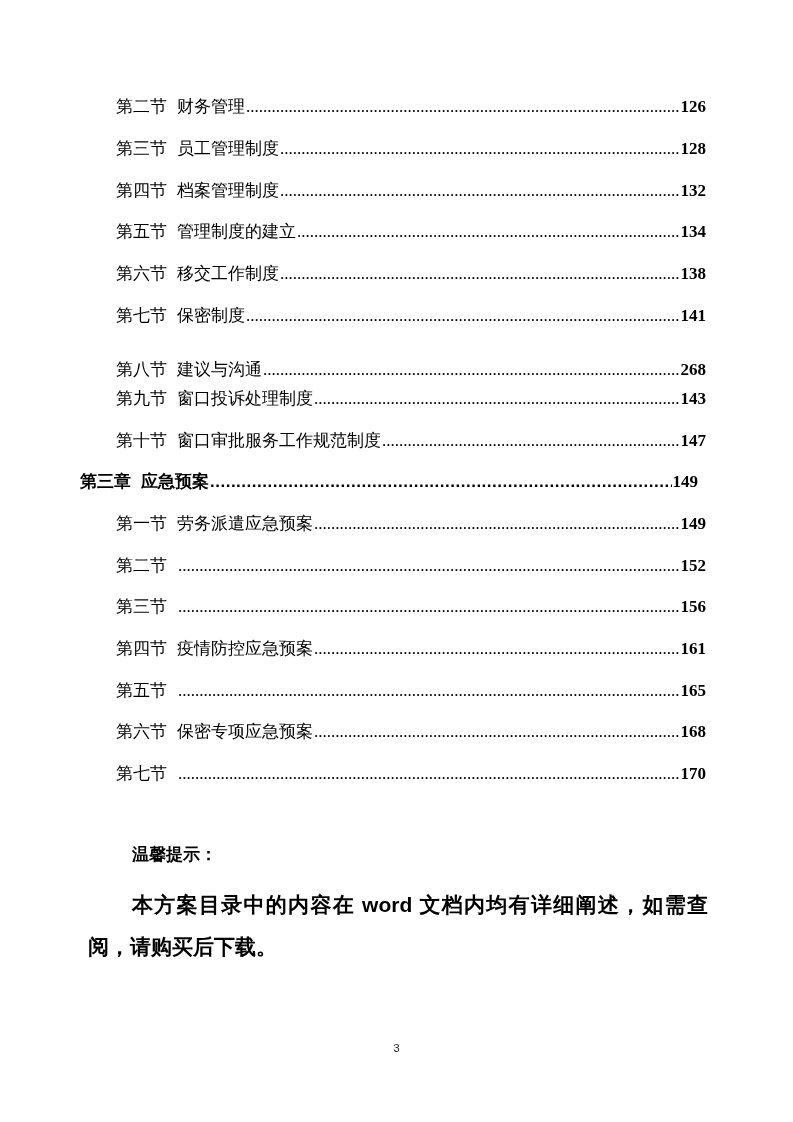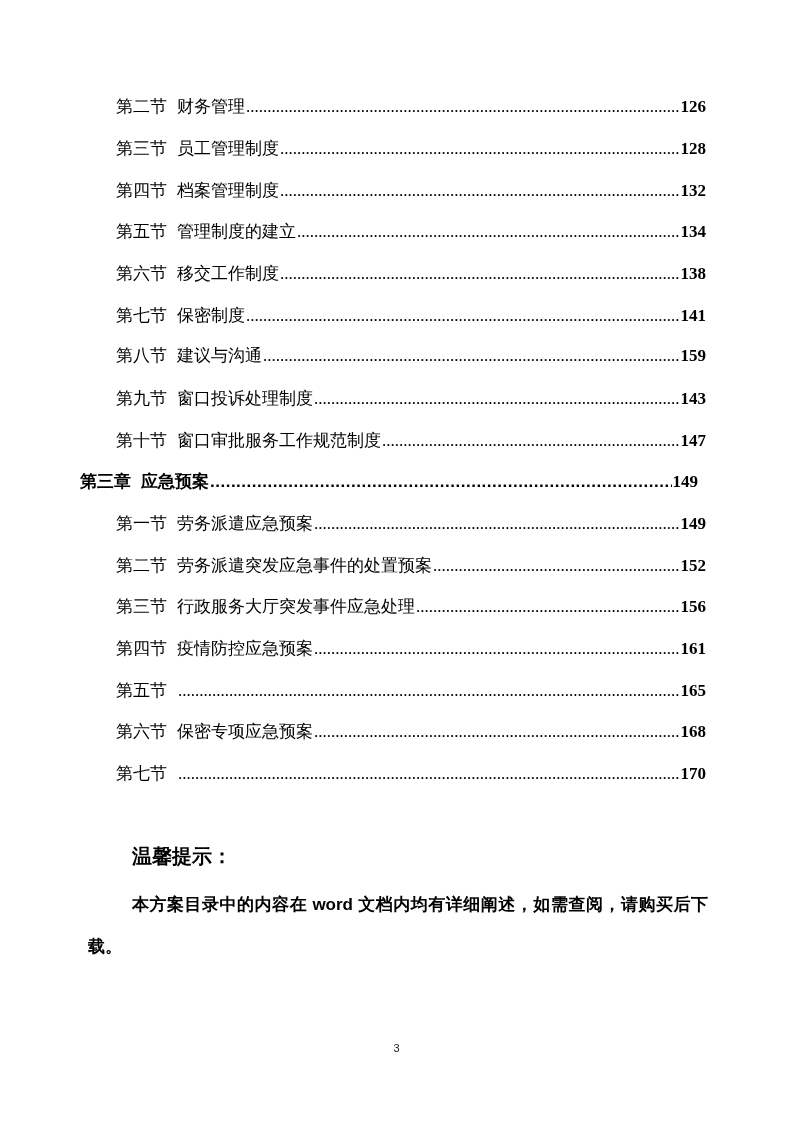--- a/index.html
+++ b/index.html
@@ -11,23 +11,23 @@
   .toc-row.section { left: 116px; width: 590px; }
   .toc-row.chapter { left: 80px; width: 618px; font-weight: bold;
                      font-family: "Liberation Sans", "DejaVu Sans", sans-serif; }
   .toc-num { margin-right: 10px; }
   .toc-title { }
   .toc-leader { flex: 1; overflow: hidden; margin: 0 1px; }
   .toc-leader::before { content: "................................................................................................................................................................................"; letter-spacing: 0px; }
   .toc-row.chapter .toc-leader::before { letter-spacing: 0.5px; }
   .toc-page { font-family: "Liberation Serif", serif; font-weight: bold; }
   .toc-row.chapter .toc-page { font-family: "Liberation Serif", serif; font-weight: bold; }
-  .note-title { position: absolute; left: 132px; top: 843px; font-size: 20px;
+  .note-title { position: absolute; left: 132px; top: 843px; font-size: 17px;
                 font-weight: bold; font-family: "Liberation Sans", "DejaVu Sans", sans-serif; }
-  .note-body { position: absolute; left: 88px; top: 884px; width: 620px; font-size: 17px;
+  .note-body { position: absolute; left: 88px; top: 884px; width: 620px; font-size: 21px;
                font-weight: bold; line-height: 42px; text-indent: 44px;
                font-family: "Liberation Sans", "DejaVu Sans", sans-serif; text-align: justify; }
   .page-number { position: absolute; left: 0; width: 793px; top: 1042px; text-align: center;
                  font-size: 11px; font-family: "Liberation Sans", sans-serif; color: #222; }
 </style>
 </head>
 <body>
 
 <div class="toc">
   <div class="toc-row section" style="top:95px">
@@ -59,25 +59,25 @@
     <span class="toc-title">移交工作制度</span>
     <span class="toc-leader"></span>
     <span class="toc-page">138</span>
   </div>
   <div class="toc-row section" style="top:304px">
     <span class="toc-num">第七节</span>
     <span class="toc-title">保密制度</span>
     <span class="toc-leader"></span>
     <span class="toc-page">141</span>
   </div>
-  <div class="toc-row section" style="top:344px">
+  <div class="toc-row section" style="top:358px">
     <span class="toc-num">第八节</span>
     <span class="toc-title">建议与沟通</span>
     <span class="toc-leader"></span>
-    <span class="toc-page">159</span>
+    <span class="toc-page">268</span>
   </div>
   <div class="toc-row section" style="top:387px">
     <span class="toc-num">第九节</span>
     <span class="toc-title">窗口投诉处理制度</span>
     <span class="toc-leader"></span>
     <span class="toc-page">143</span>
   </div>
   <div class="toc-row section" style="top:429px">
     <span class="toc-num">第十节</span>
     <span class="toc-title">窗口审批服务工作规范制度</span>
@@ -91,27 +91,25 @@
     <span class="toc-page">149</span>
   </div>
   <div class="toc-row section" style="top:512px">
     <span class="toc-num">第一节</span>
     <span class="toc-title">劳务派遣应急预案</span>
     <span class="toc-leader"></span>
     <span class="toc-page">149</span>
   </div>
   <div class="toc-row section" style="top:554px">
     <span class="toc-num">第二节</span>
-    <span class="toc-title">劳务派遣突发应急事件的处置预案</span>
     <span class="toc-leader"></span>
     <span class="toc-page">152</span>
   </div>
   <div class="toc-row section" style="top:595px">
     <span class="toc-num">第三节</span>
-    <span class="toc-title">行政服务大厅突发事件应急处理</span>
     <span class="toc-leader"></span>
     <span class="toc-page">156</span>
   </div>
   <div class="toc-row section" style="top:637px">
     <span class="toc-num">第四节</span>
     <span class="toc-title">疫情防控应急预案</span>
     <span class="toc-leader"></span>
     <span class="toc-page">161</span>
   </div>
   <div class="toc-row section" style="top:679px">

